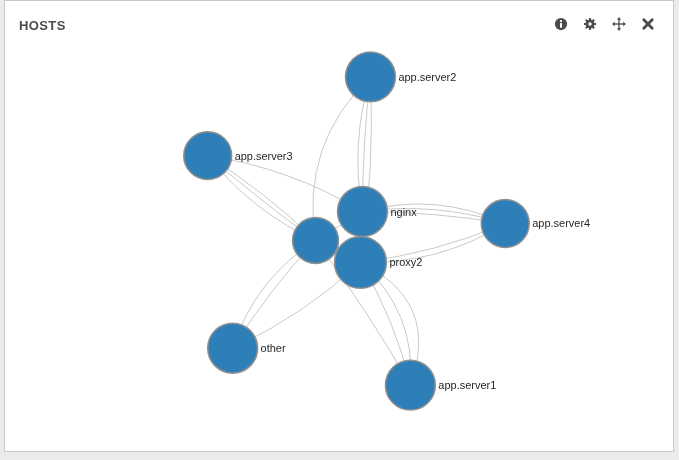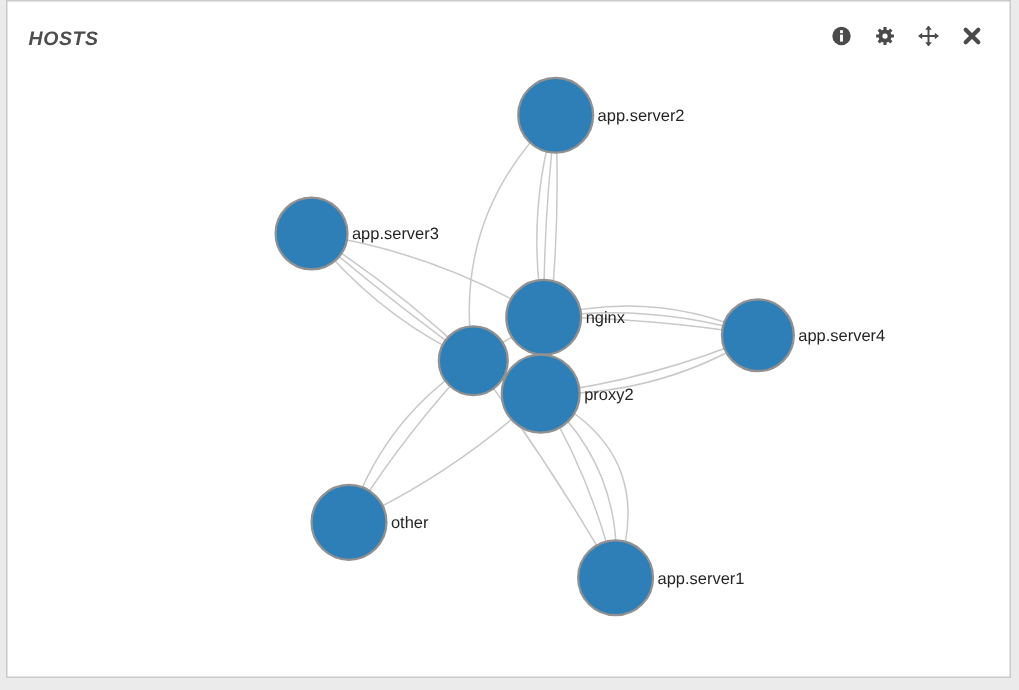--- a/index.html
+++ b/index.html
@@ -10,21 +10,20 @@
   html,body{width:679px; height:460px; overflow:hidden;}
   body{background:var(--page-bg); font-family:"Liberation Sans","DejaVu Sans",sans-serif;}
   .panel{
     position:absolute; left:4px; top:0; width:670px; height:452px;
     background:var(--panel-bg); border:1px solid var(--panel-border);
   }
   .panel-header{
     position:absolute; top:0; left:0; right:0; height:44px;
     display:flex; align-items:flex-start; justify-content:space-between;
     padding:17px 18px 0 14px;
-    font-style:italic;
   }
   .panel-title{
     font-size:13px; font-weight:bold; color:var(--title); letter-spacing:.4px;
   }
   .toolbar{display:flex; gap:14px; margin-top:-2px;}
   .tool-btn{
     width:15px; height:15px; color:var(--icon); cursor:pointer;
     display:inline-flex; align-items:center; justify-content:center;
     background:none; border:none; padding:0;
   }

